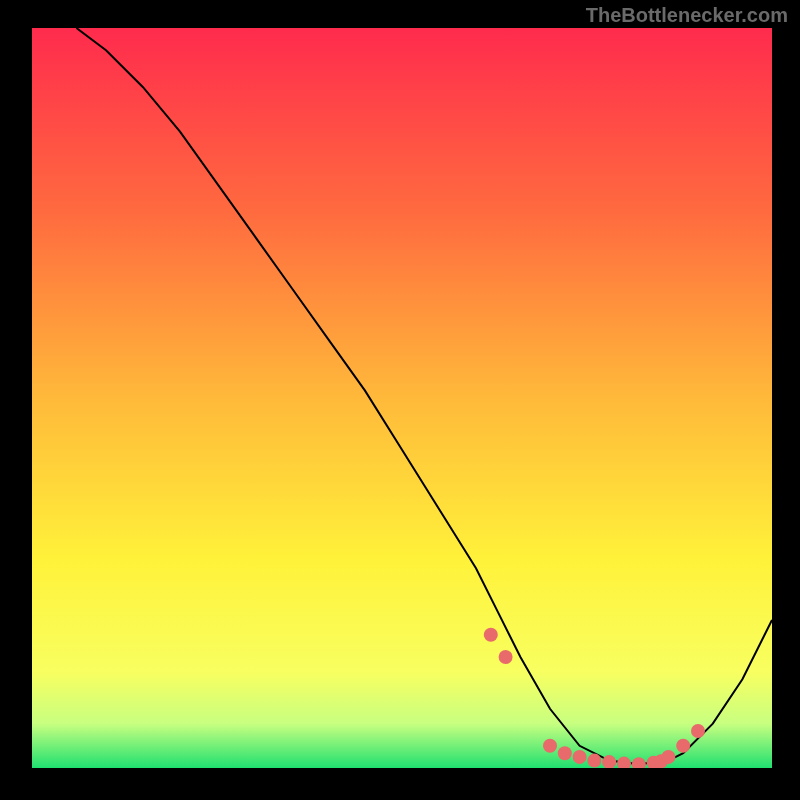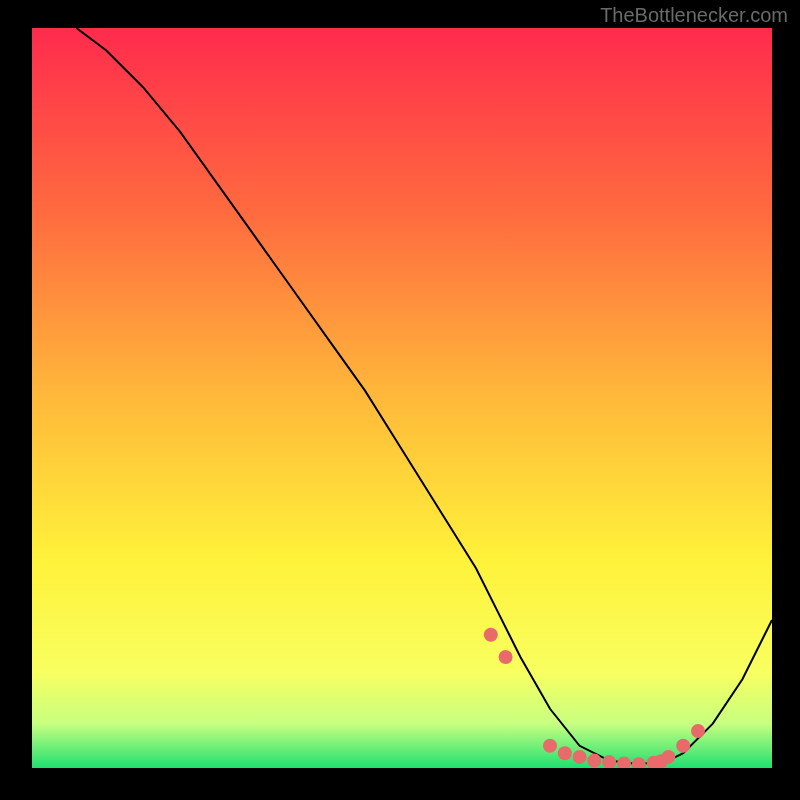--- a/index.html
+++ b/index.html
@@ -9,21 +9,21 @@
     background: #000;
     position: relative;
     font-family: Arial, sans-serif;
   }
   .watermark {
     position: absolute;
     top: 4px;
     right: 12px;
     color: #6a6a6a;
     font-size: 20px;
-    font-weight: 400;
+    font-weight: 700;
     z-index: 10;
   }
   .plot-area {
     position: absolute;
     left: 32px;
     top: 28px;
     width: 740px;
     height: 740px;
     overflow: hidden;
   }

